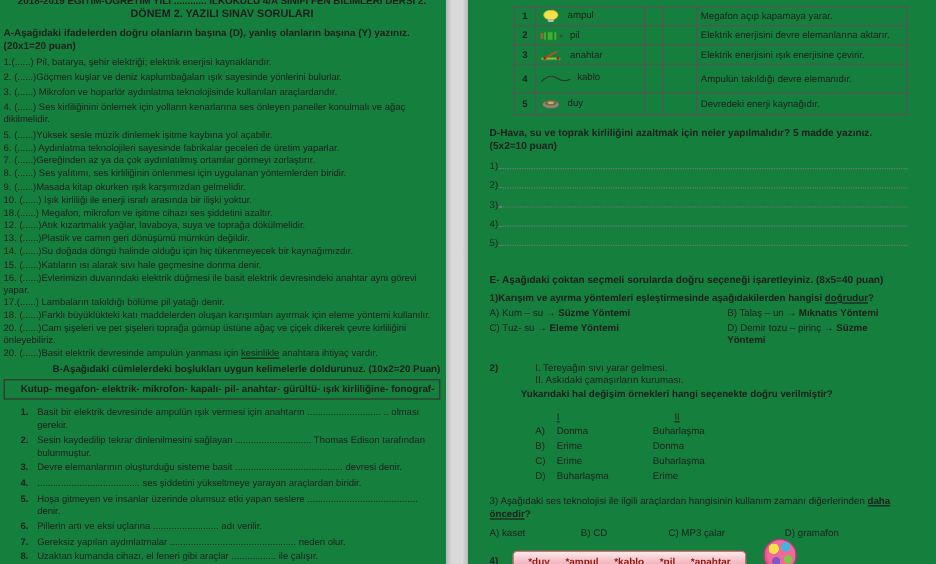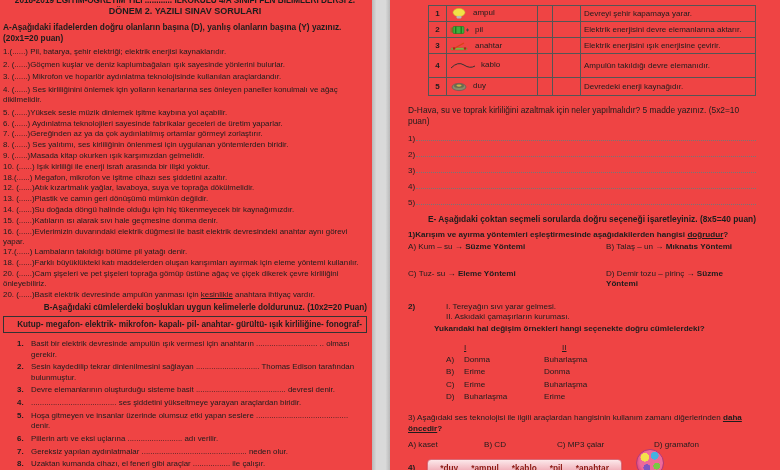--- a/index.html
+++ b/index.html
@@ -1,19 +1,19 @@
 <!DOCTYPE html>
 <html><head>
 <meta charset="utf-8">
 <style>
   html,body{margin:0;padding:0;}
   body{width:780px;height:470px;overflow:hidden;background:#ffffff;
        font-family:"Liberation Sans", sans-serif;color:#1d1d1d;}
   .viewport{display:flex;width:780px;height:470px;overflow:hidden;}
-  .page{background:#ef4444;box-sizing:border-box;}
+  .page{background:#15803d;box-sizing:border-box;}
   .page-left{width:372px;padding:0 5px 0 3px;}
   .gutter{width:18px;background:linear-gradient(90deg,#b9b9b9,#d9d9d9 25%,#d9d9d9 75%,#b9b9b9);}
   .page-right{width:390px;padding:5px 24px 0 18px;position:relative;}
 
   
   .t1{font-weight:bold;font-size:8.2px;margin-top:-4px;white-space:nowrap;text-align:center;}
   .t2{font-weight:bold;font-size:9px;text-align:center;margin-top:1px;}
   .ah{font-weight:bold;font-size:8.3px;margin-top:6px;line-height:1.28;}
   .a-list{margin-top:4px;font-size:7.9px;line-height:1.28;}
   .a-item{margin-bottom:0.7px;}
@@ -30,29 +30,29 @@
   .match-table{border-collapse:collapse;margin-left:20px;font-size:8px;table-layout:fixed;}
   .match-table td{border:1px solid #555;padding:0 3px;overflow:hidden;}
   .c-num{width:11px;text-align:center;font-weight:bold;}
   .c-item{width:84px;}
   .c-b1{width:8px;}
   .c-b2{width:21px;}
   .c-desc{width:168px;}
   .r123{height:16px;} .r4{height:24px;} .r5{height:18px;}
   .item-cell{display:flex;align-items:flex-start;gap:5px;}
   .icon{display:inline-flex;flex:none;}
-  .dh{font-weight:normal;font-size:8.4px;margin-top:9px;line-height:1.3;}
+  .dh{font-weight:bold;font-size:8.4px;margin-top:9px;line-height:1.3;}
   .d-line{display:flex;align-items:flex-end;height:16px;font-size:8px;}
   .d-label{flex:none;margin-right:1px;}
   .d-dots{flex:1;border-bottom:1.2px dotted #777;margin-bottom:2px;}
-  .eh{font-weight:bold;font-size:8.4px;margin-top:7px;text-align:right;}
+  .eh{font-weight:bold;font-size:8.4px;margin-top:21px;}
   .q{font-size:8.1px;line-height:1.3;}
   .q1{margin-top:6px;}
   .q1-title{font-weight:bold;}
-  .q1-opts{display:grid;grid-template-columns:198px 1fr;row-gap:16px;margin-top:2px;}
+  .q1-opts{display:grid;grid-template-columns:198px 1fr;row-gap:2px;margin-top:2px;}
   .opt-bold{font-weight:bold;}
   .q2{display:flex;margin-top:12px;}
   .q2-num{font-weight:bold;width:26px;flex:none;}
   .q2-roman{margin-left:12px;}
   .q2-q{font-weight:bold;margin-top:1px;}
   .q2-table{margin:9px 0 0 12px;display:grid;grid-template-columns:98px 110px;row-gap:1.5px;font-size:8.1px;}
   .q2-colhead{text-decoration:underline;padding-left:18px;}
   .q2-cell1{display:flex;}
   .q2-lab{width:18px;flex:none;}
   .q3{margin-top:11px;}
@@ -163,21 +163,21 @@
                   <svg width="18" height="11" viewBox="0 0 18 11">
                     <ellipse cx="9" cy="4.5" rx="6" ry="4" fill="#f2e147" stroke="#c9b830" stroke-width="0.6"></ellipse>
                     <rect x="6.5" y="8" width="5" height="2.4" rx="0.8" fill="#b9b9b9"></rect>
                   </svg>
                 </span>
                 <span>ampul</span>
               </span>
             </td>
         <td class="c-b1"></td>
         <td class="c-b2"></td>
-        <td class="c-desc">Devreyi şehir kapamaya yarar.</td>
+        <td class="c-desc">Megafon açıp kapamaya yarar.</td>
       </tr>
       <tr class="r123">
         <td class="c-num">2</td>
         <td class="c-item">
               <span class="item-cell">
                 <span class="icon">
                   <svg width="20" height="10" viewBox="0 0 20 10">
                     <rect x="0.5" y="2.5" width="2.5" height="5" fill="#a2642a"></rect>
                     <rect x="3" y="1.5" width="11" height="7" rx="1" fill="#3fae3f" stroke="#1f7a1f" stroke-width="0.6"></rect>
                     <rect x="5" y="1.5" width="1.4" height="7" fill="#1f7a1f"></rect>
@@ -283,21 +283,21 @@
         <div><span>C) Tuz- su   →  </span><span class="opt-bold">Eleme Yöntemi</span></div>
         <div><span>D) Demir tozu – pirinç  →  </span><span class="opt-bold">Süzme Yöntemi</span></div>
       </div>
     </div>
 
     <div class="q q2">
       <div class="q2-num">2)</div>
       <div>
         <div class="q2-roman">I. Tereyağın sıvı yarar gelmesi.</div>
         <div class="q2-roman">II. Askıdaki çamaşırların kuruması.</div>
-        <div class="q2-q">Yukarıdaki hal değişim örnekleri hangi  seçenekte doğru cümlelerdeki?</div>
+        <div class="q2-q">Yukarıdaki hal değişim örnekleri hangi  seçenekte doğru verilmiştir?</div>
         <div class="q2-table">
           <span class="q2-colhead">I</span>
           <span class="q2-colhead">II</span>
           <span class="q2-cell1">
               <span class="q2-lab">A)</span>
               <span>Donma</span>
             </span>
             <span>Buharlaşma</span>
           <span class="q2-cell1">
               <span class="q2-lab">B)</span>

